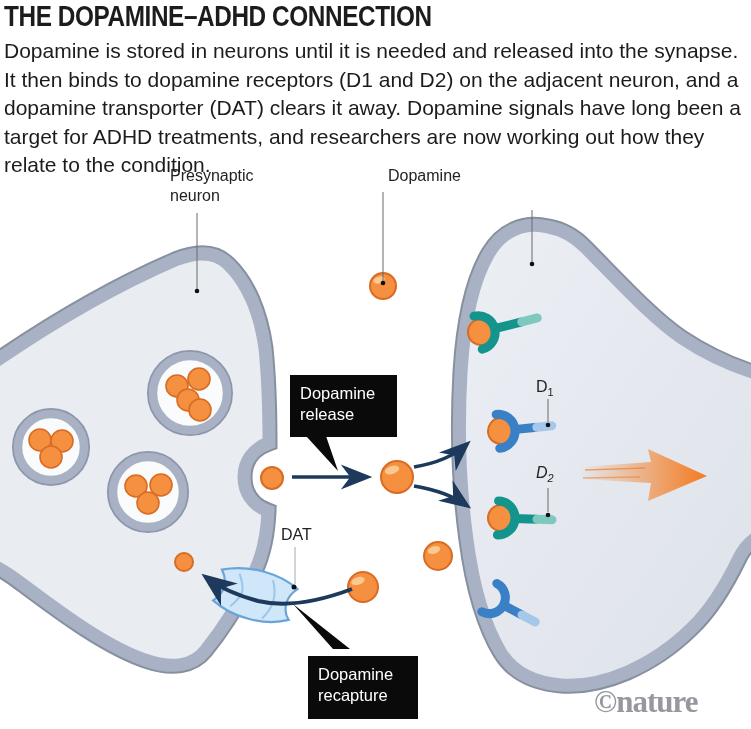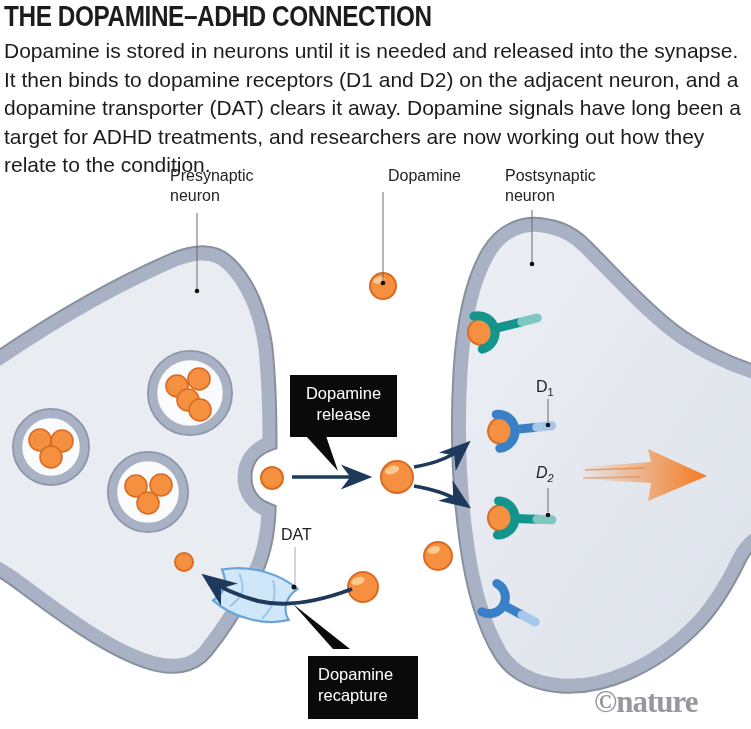--- a/index.html
+++ b/index.html
@@ -10,21 +10,21 @@
   .diagram-svg{position:absolute;left:0;top:0;z-index:1;}
   .lbl{position:absolute;z-index:3;font-size:16px;line-height:1.25;color:#222;}
   .lbl-presyn{left:170px;top:166px;width:100px;}
   .lbl-dopamine{left:341px;top:166px;white-space:nowrap;margin-left:47px;}
   .lbl-postsyn{left:505px;top:166px;width:115px;}
   .lbl-dat{left:281px;top:525px;}
   .lbl-d1{left:536px;top:377px;}
   .lbl-d2{left:536px;top:463px;font-style:italic;}
   .lbl sub{font-size:11px;}
   .callout{position:absolute;z-index:3;background:#0a0a0a;color:#ffffff;font-size:16.5px;line-height:1.3;padding:8px 10px;box-sizing:border-box;}
-  .callout-release{left:290px;top:375px;width:107px;height:62px;text-align:center;}
+  .callout-release{left:290px;top:375px;width:107px;height:62px;}
   .callout-recapture{left:308px;top:645px;width:110px;height:63px;margin-top:11px;}
   .nature-logo{position:absolute;z-index:3;left:594px;top:684px;font-family:"Liberation Serif",serif;font-weight:bold;font-size:31px;letter-spacing:-1px;color:#96989d;text-align:right;}
 </style>
 </head>
 <body>
 
 <div class="stage">
 
   <div class="title">THE DOPAMINE–ADHD CONNECTION</div>
   <div class="desc">Dopamine is stored in neurons until it is needed and released into the synapse. It then binds to dopamine receptors (D1 and D2) on the adjacent neuron, and a dopamine transporter (DAT) clears it away. Dopamine signals have long been a target for ADHD treatments, and researchers are now working out how they relate to the condition.</div>
@@ -169,21 +169,20 @@
     </g>
 
     <g fill="#0A0A0A">
       <polygon points="306,436 326,436 338,471"></polygon>
       <polygon points="293,604 333,649 350,649"></polygon>
     </g>
   </svg>
 
   <div class="lbl lbl-presyn">Presynaptic neuron</div>
   <div class="lbl lbl-dopamine">Dopamine</div>
-  <div class="lbl lbl-postsyn">Postsynaptic neuron</div>
   <div class="lbl lbl-dat">DAT</div>
   <div class="lbl lbl-d1"><span>D</span><sub>1</sub></div>
   <div class="lbl lbl-d2"><span>D</span><sub>2</sub></div>
 
   <div class="callout callout-release">Dopamine release</div>
   <div class="callout callout-recapture">Dopamine recapture</div>
 
   <div class="nature-logo">©nature</div>
 </div>
 

